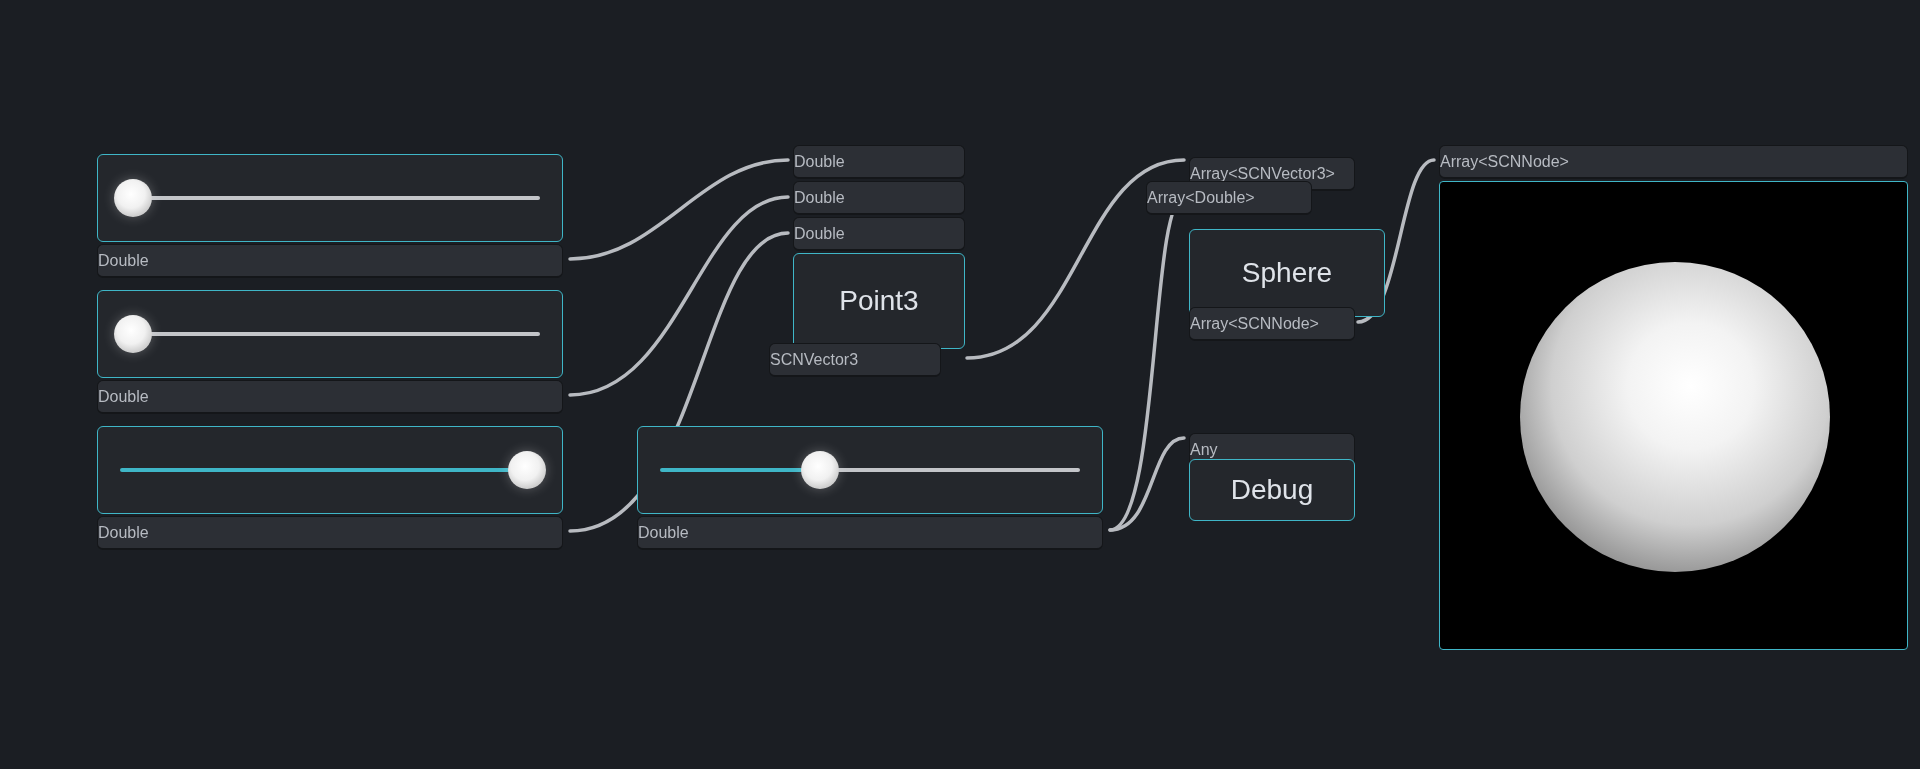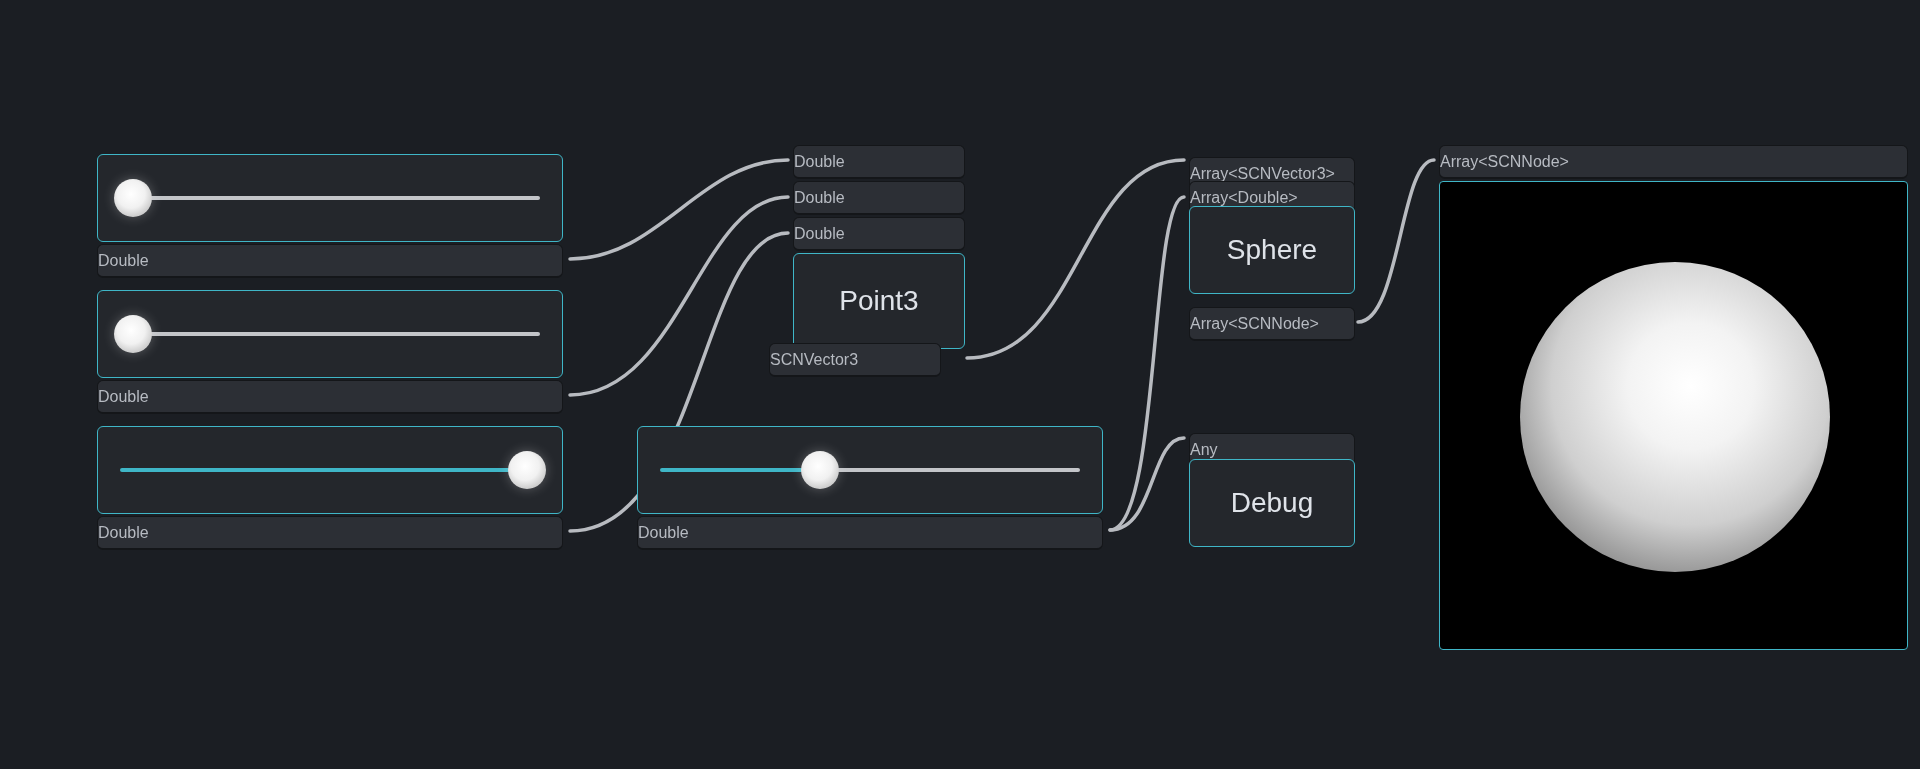--- a/index.html
+++ b/index.html
@@ -96,34 +96,34 @@
   <div class="body" style="left:793px;top:253px;width:172px;height:96px">
     <span class="titlebig">Point3</span>
   </div>
   <div class="chip" style="left:769px;top:343px;width:172px">
     <span>SCNVector3</span>
   </div>
 
   <div class="chip" style="left:1189px;top:157px;width:166px">
     <span>Array&lt;SCNVector3&gt;</span>
   </div>
-  <div class="chip" style="left:1189px;top:181px;width:166px">
+  <div class="chip" style="left:1146px;top:181px;width:166px">
     <span>Array&lt;Double&gt;</span>
   </div>
-  <div class="body" style="left:1189px;top:206px;width:166px;height:88px">
+  <div class="body" style="left:1189px;top:229px;width:196px;height:88px">
     <span class="titlebig">Sphere</span>
   </div>
   <div class="chip" style="left:1189px;top:307px;width:166px">
     <span>Array&lt;SCNNode&gt;</span>
   </div>
 
   <div class="chip" style="left:1189px;top:433px;width:166px">
     <span>Any</span>
   </div>
-  <div class="body" style="left:1189px;top:459px;width:166px;height:88px">
+  <div class="body" style="left:1189px;top:459px;width:166px;height:62px">
     <span class="titlebig">Debug</span>
   </div>
 
   <div class="chip" style="left:1439px;top:145px;width:469px">
     <span>Array&lt;SCNNode&gt;</span>
   </div>
   <div class="renderview" style="left:1439px;top:181px;width:469px;height:469px">
     <div class="spheregfx" style="left:80px;top:80px;width:310px;height:310px"></div>
   </div>
 

